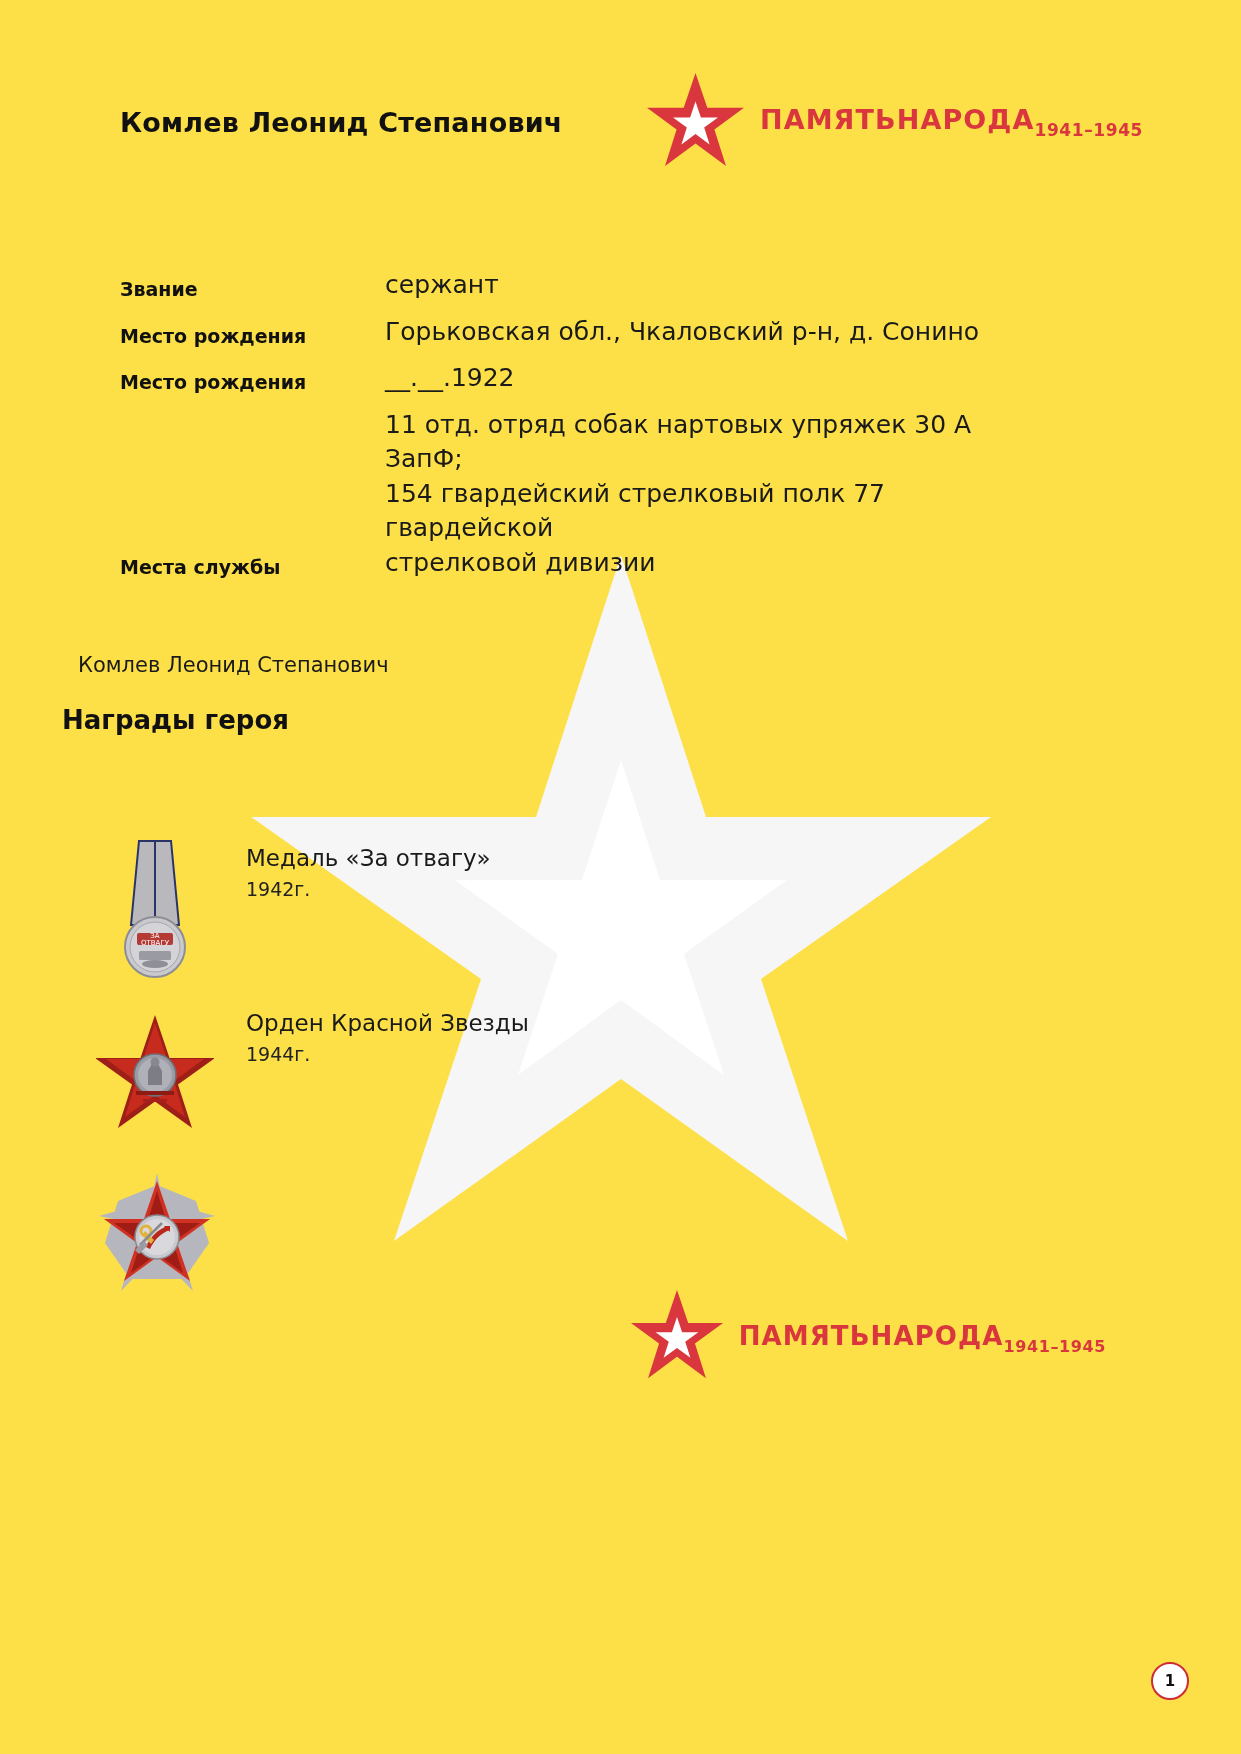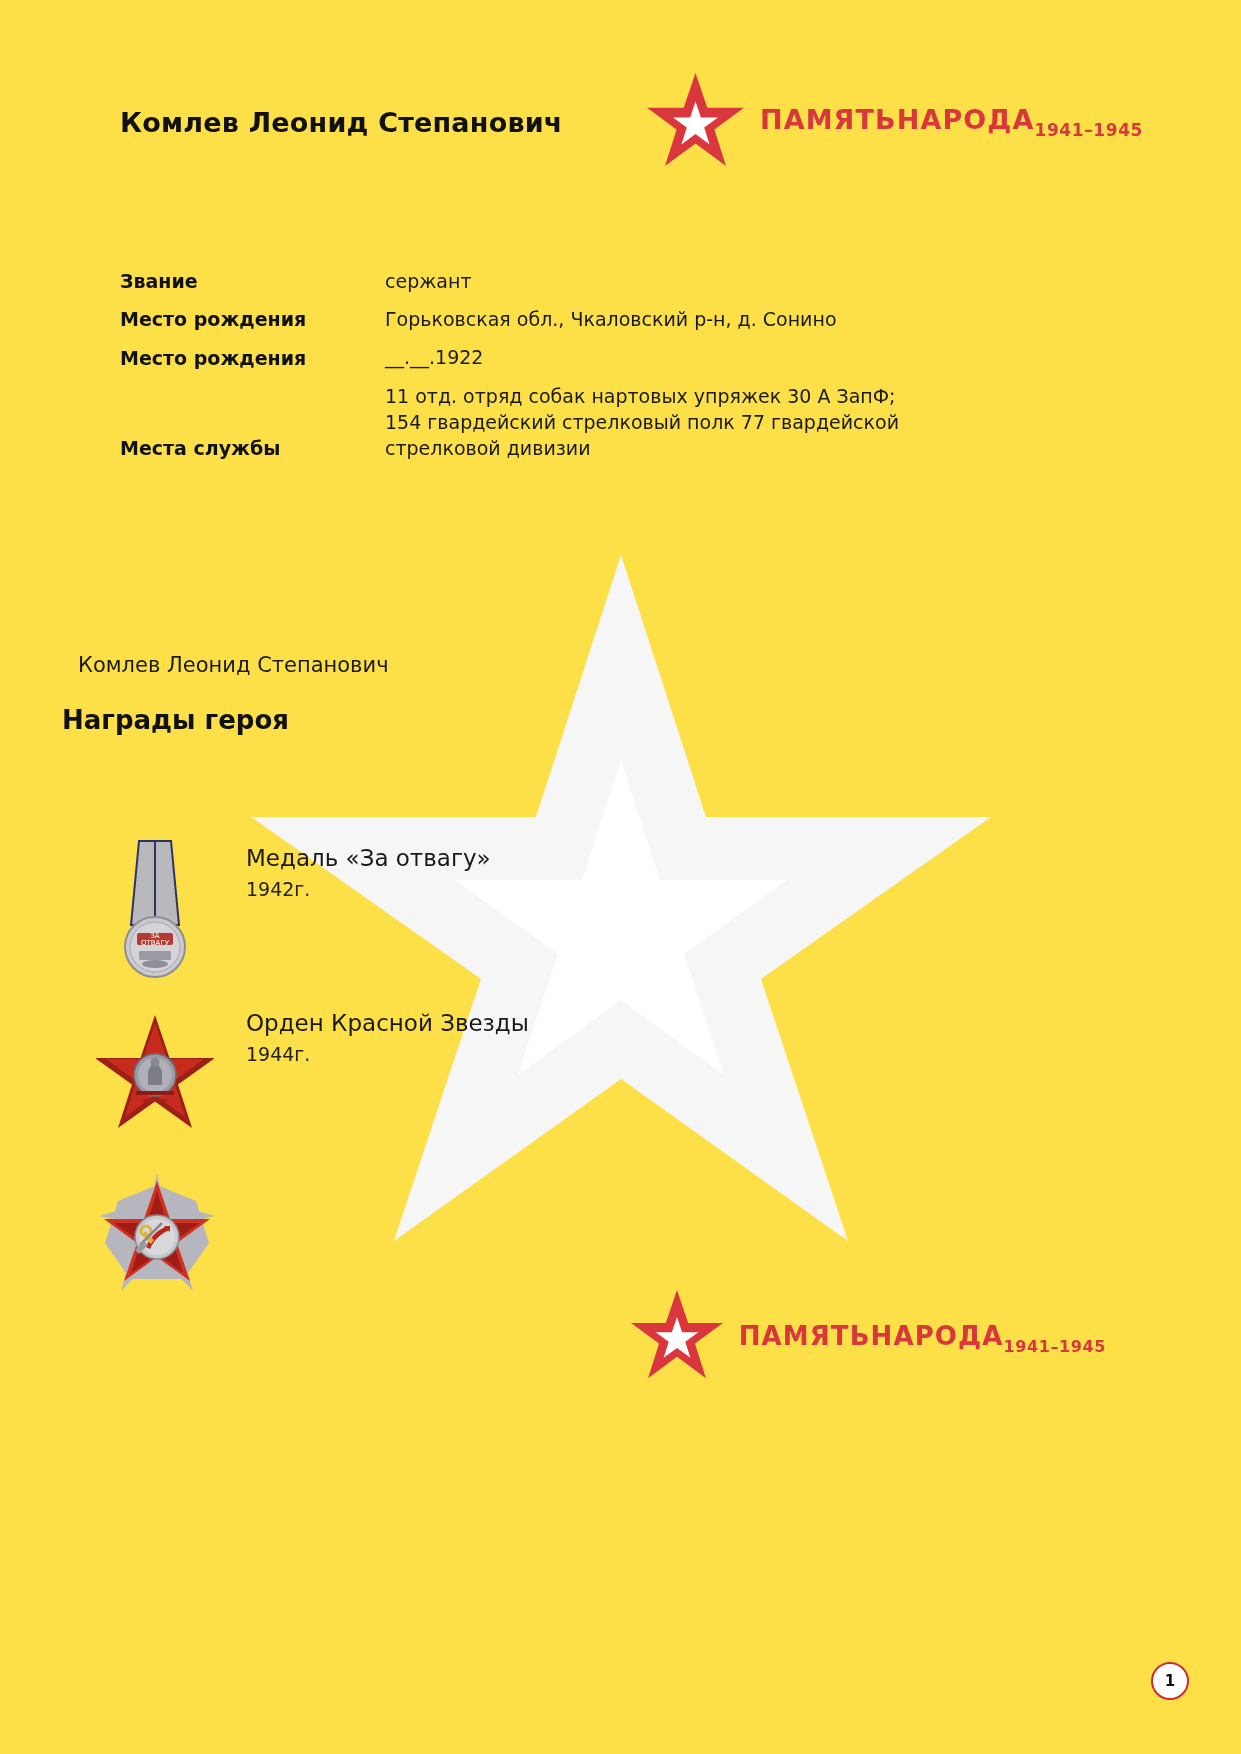--- a/index.html
+++ b/index.html
@@ -107,21 +107,21 @@
   }
   .info-label {
     flex: 0 0 265px;
     font-size: 19px;
     font-weight: bold;
     color: #111111;
     line-height: 1.32;
   }
   .info-value {
     flex: 1 1 auto;
-    font-size: 19px;
+    font-size: 25px;
     font-weight: normal;
     color: #1a1a1a;
     line-height: 1.38;
     white-space: pre-line;
   }
 
   
   .awards-section {
     position: absolute;
     left: 0;

